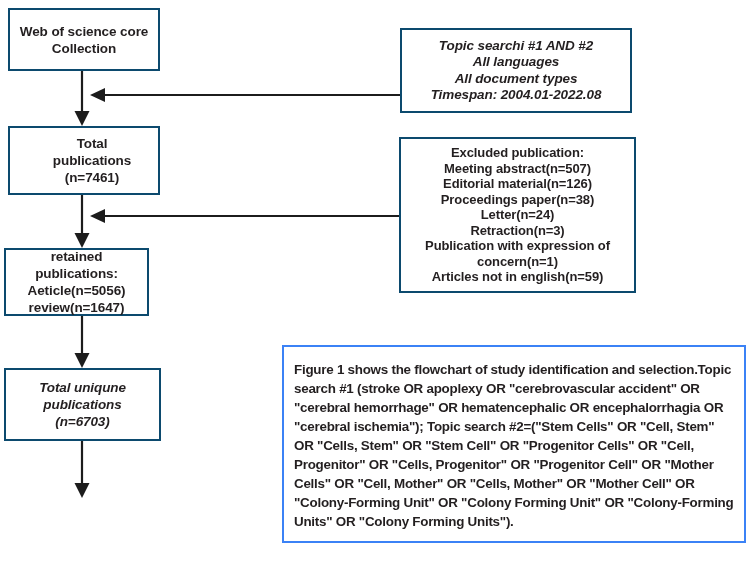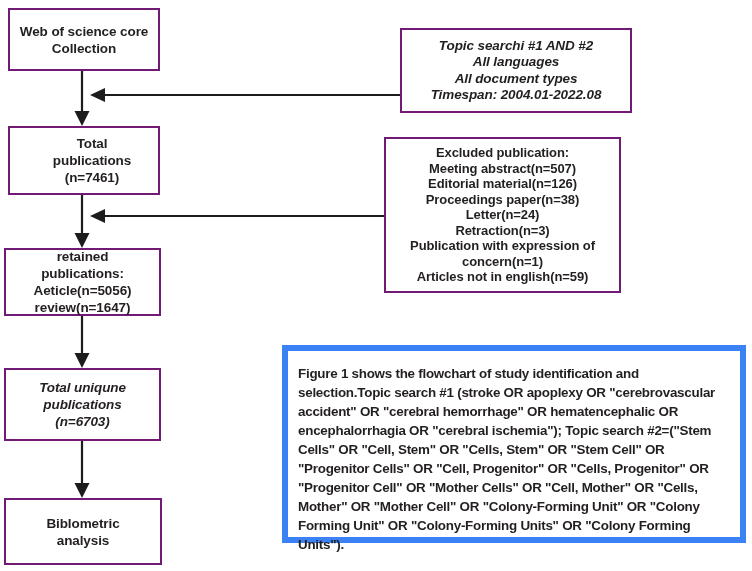--- a/index.html
+++ b/index.html
@@ -12,21 +12,21 @@
     width: 752px;
     height: 571px;
     background: #ffffff;
     font-family: "Liberation Sans", "DejaVu Sans", sans-serif;
     color: #231f20;
     overflow: hidden;
   }
   .flow-box {
     position: absolute;
     box-sizing: border-box;
-    border: 2px solid #701a75;
+    border: 2px solid #0c4a6e;
     background: #ffffff;
     display: flex;
     align-items: center;
     justify-content: center;
     text-align: center;
   }
   .flow-box .box-text {
     white-space: pre-line;
     font-size: 13.5px;
     line-height: 17px;
@@ -48,21 +48,21 @@
     height: 571px;
     pointer-events: none;
   }
   #caption-box {
     position: absolute;
     box-sizing: border-box;
     left: 282px;
     top: 345px;
     width: 464px;
     height: 198px;
-    border: 6px solid #3b82f6;
+    border: 2px solid #3b82f6;
     background: #ffffff;
     padding: 13px 9px 8px 10px;
   }
   #caption-box .caption-text {
     font-size: 13.4px;
     line-height: 19px;
     font-weight: 600;
     letter-spacing: -0.25px;
     text-align: left;
   }
@@ -103,46 +103,42 @@
     <span class="box-text">Web of science core
 Collection</span>
   </div>
 
   <div class="flow-box" style="left:8px; top:126px; width:152px; height:69px;padding-left:16px;">
     <span class="box-text">Total
 publications
 (n=7461)</span>
   </div>
 
-  <div class="flow-box" style="left:4px; top:248px; width:157px; height:68px;">
+  <div class="flow-box" style="left:4px; top:248px; width:145px; height:68px;">
     <span class="box-text">retained
 publications:
 Aeticle(n=5056)
 review(n=1647)</span>
   </div>
 
   <div class="flow-box" style="left:4px; top:368px; width:157px; height:73px;font-style:italic;">
     <span class="box-text">Total uniqune
 publications
 (n=6703)</span>
   </div>
 
-  <div class="flow-box" style="left:4px; top:498px; width:158px; height:67px;">
-    <span class="box-text">Biblometric
-analysis</span>
-  </div>
 
   <div class="flow-box right" style="left:400px; top:28px; width:232px; height:85px;font-style:italic;">
     <span class="box-text">Topic searchi #1 AND #2
 All languages
 All document types
 Timespan: 2004.01-2022.08</span>
   </div>
 
-  <div class="flow-box dense" style="left:384px; top:137px; width:237px; height:156px;">
+  <div class="flow-box dense" style="left:399px; top:137px; width:237px; height:156px;">
     <span class="box-text">Excluded publication:
 Meeting abstract(n=507)
 Editorial material(n=126)
 Proceedings paper(n=38)
 Letter(n=24)
 Retraction(n=3)
 Publication with expression of
 concern(n=1)
 Articles not in english(n=59)</span>
   </div>

